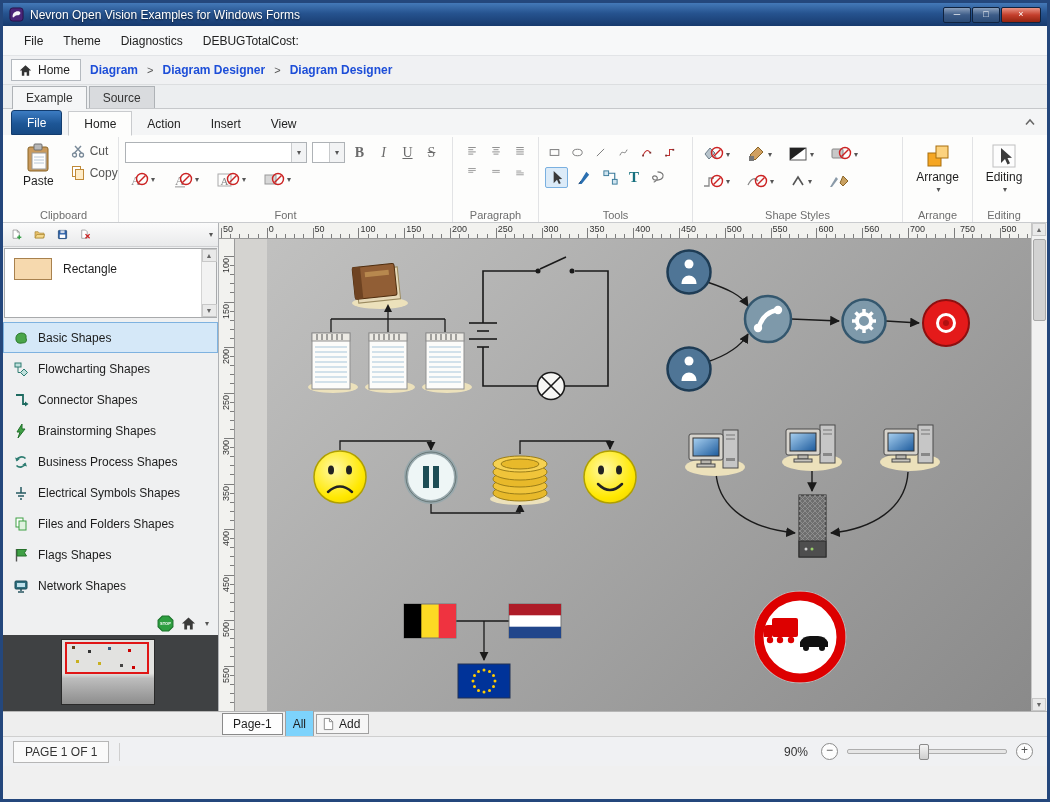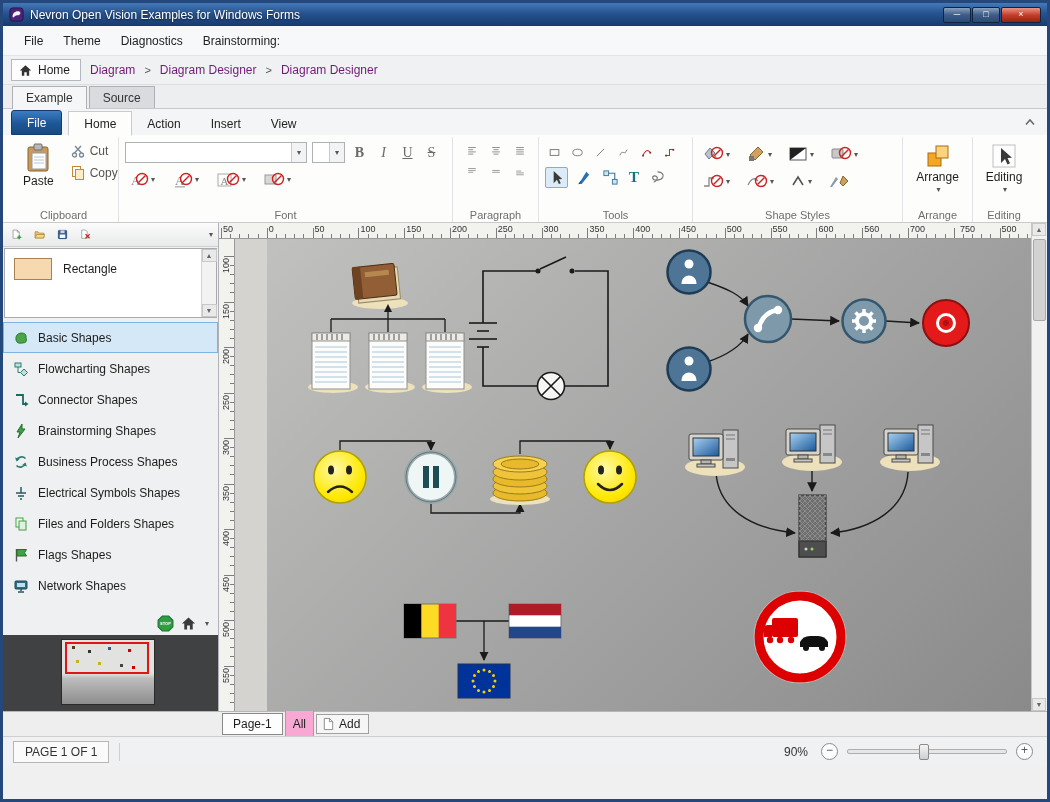--- a/index.html
+++ b/index.html
@@ -14,21 +14,21 @@
   .win-btn { width:28px; height:16px; border:1px solid #10233f; border-radius:2px; background:linear-gradient(#8ba0bc,#3d5c88 50%,#2b4b76); color:#fff; font-size:9px; display:flex; align-items:center; justify-content:center; line-height:1; }
   .win-btn.close { width:40px; background:linear-gradient(#ea9485,#c43f2c 50%,#92230f); }
 
   
   .menubar { height:30px; background:#f7f8f9; border-bottom:1px solid #e2e4e7; display:flex; align-items:center; padding-left:12px; gap:2px; flex:0 0 auto; }
   .menu-item { padding:5px 9px; color:#222; }
 
   
   .breadcrumb { height:29px; background:#f0f1f3; border-bottom:1px solid #dcdee0; display:flex; align-items:center; padding-left:8px; gap:9px; flex:0 0 auto; }
   .home-chip { display:flex; gap:6px; align-items:center; border:1px solid #b4b9bf; background:#fdfdfd; padding:3px 10px 3px 7px; }
-  .crumb { color:#701a75; }
+  .crumb { color:#1d4ed8;font-weight:bold; }
   .crumb-sep { color:#555; font-size:11px; }
 
   
   .doc-tabs { height:24px; background:#eceef0; display:flex; align-items:flex-end; padding-left:9px; gap:2px; border-bottom:1px solid #c6c8cb; flex:0 0 auto; }
   .doc-tab { padding:4px 13px 3px; border:1px solid #aeb2b6; border-bottom:none; background:#d9dbde; color:#333; }
   .doc-tab.active { background:#f5f6f7; margin-bottom:-1px; padding-bottom:4px; }
 
   
   .ribbon { height:114px; background:#f4f5f6; border-bottom:1px solid #c9cbce; flex:0 0 auto; }
   .ribbon-tabs { height:26px; display:flex; align-items:flex-end; padding:0 8px; position:relative; }
@@ -83,21 +83,21 @@
   .draw-area { position:absolute; left:16px; top:16px; right:16px; bottom:0; background:linear-gradient(135deg,#c2c2c1,#8a8a8a); }
   .page-strip { position:absolute; left:0; top:0; bottom:0; width:32px; background:#d4d3d0; }
   .draw-area svg { position:absolute; left:0; top:0; }
   .v-scroll { position:absolute; right:0; top:0; width:16px; bottom:0; background:#f1f1f1; border-left:1px solid #c6c6c6; }
   .v-scroll .scroll-arrow { width:14px; position:absolute; left:0; }
   .v-thumb { position:absolute; left:1px; width:13px; top:16px; height:82px; background:#d2d2d2; border:1px solid #a8a8a8; border-radius:2px; }
 
   
   .page-bar { height:25px; background:#eeeeee; border-top:1px solid #b6b6b6; display:flex; align-items:center; padding-left:219px; gap:2px; flex:0 0 auto; }
   .page-tab { padding:3px 10px; border:1px solid #8a8a8a; background:#fdfdfd; }
-  .page-tab.small { padding:10px 7px; background:#f9a8d4; border-color:#a0a0a0;text-align:right; }
+  .page-tab.small { padding:10px 7px; background:#7dd3fc; border-color:#a0a0a0;text-align:right; }
   .add-btn { display:flex; align-items:center; gap:4px; padding:2px 8px 2px 5px; border:1px solid #a0a0a0; background:#f6f6f6; }
 
   
   .status-bar { height:30px; background:#f0f1f3; border-top:1px solid #cfcfcf; display:flex; align-items:center; padding:0 14px 0 10px; flex:0 0 auto; }
   .page-indicator { border:1px solid #b6b6b6; background:#fafafa; padding:3px 11px; color:#333; }
   .sb-sep { width:1px; height:18px; background:#cfcfcf; margin-left:10px; }
   .zoom-cluster { margin-left:auto; display:flex; align-items:center; gap:9px; }
   .zoom-value { color:#333; margin-right:4px; }
   .zoom-btn { width:17px; height:17px; border:1.5px solid #8a8a8a; border-radius:50%; background:#fdfdfd; color:#555; font-size:12px; line-height:13px; text-align:center; }
   .slider-track { position:relative; width:160px; height:5px; background:#e6e6e6; border:1px solid #aeaeae; border-radius:2px; }
@@ -122,21 +122,21 @@
       <div class="win-btn">─</div>
       <div class="win-btn">□</div>
       <div class="win-btn close">×</div>
     </div>
   </div>
 
   <div class="menubar">
     <span class="menu-item">File</span>
     <span class="menu-item">Theme</span>
     <span class="menu-item">Diagnostics</span>
-    <span class="menu-item">Brainstorming:</span>
+    <span class="menu-item">DEBUGTotalCost:</span>
   </div>
 
   <div class="breadcrumb">
     <div class="home-chip">
       <svg width="13" height="13" viewBox="0 0 16 16">
           <path d="M8,1.5 L15,8 H12.5 V14.5 H9.5 V10 H6.5 V14.5 H3.5 V8 H1 Z" fill="#333"></path>
         </svg>
       <span>Home</span>
     </div>
     <span class="crumb">Diagram</span>

